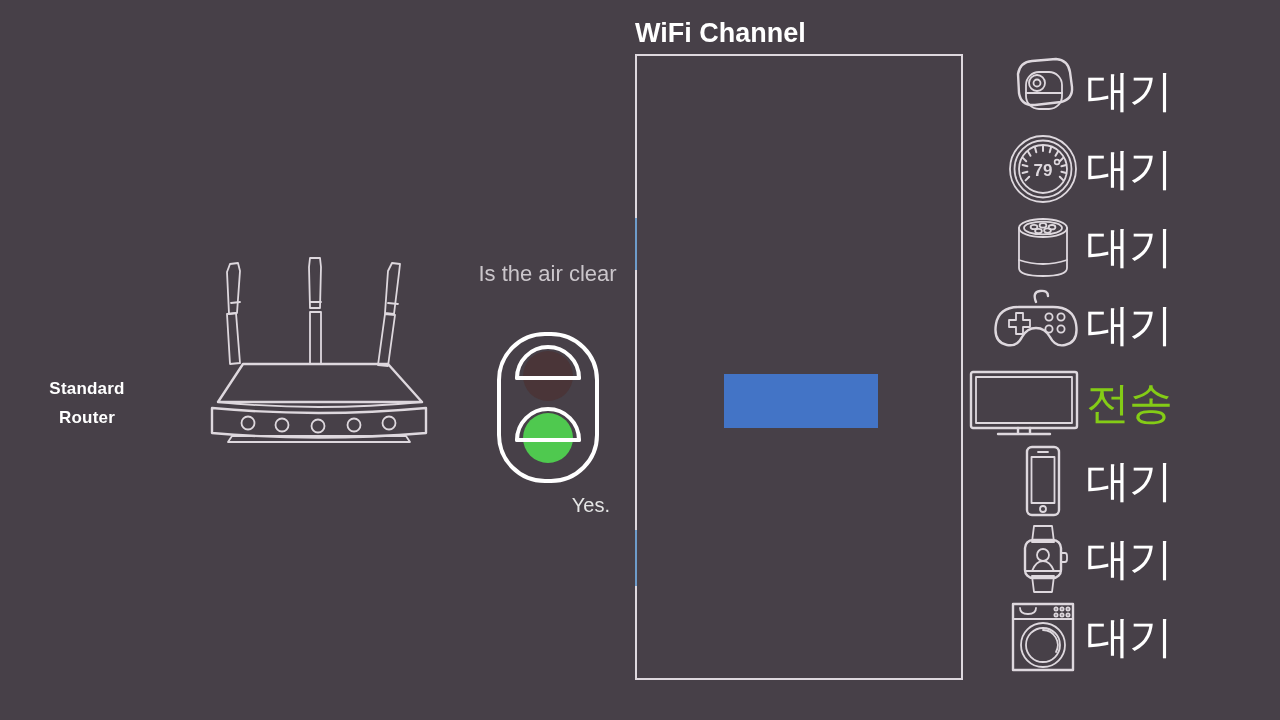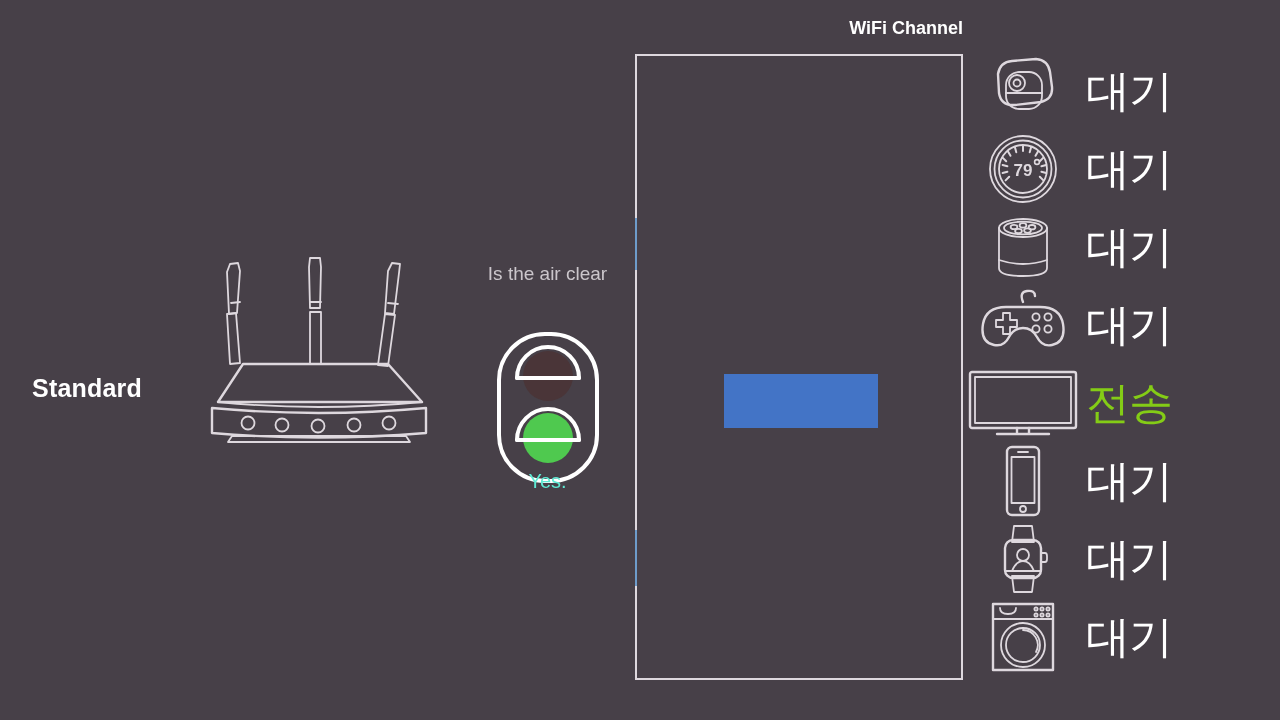--- a/index.html
+++ b/index.html
@@ -8,43 +8,43 @@
     background:#474048;
     font-family:"Liberation Sans","DejaVu Sans",sans-serif;
     overflow:hidden;position:relative;
   }
   .stage{position:absolute;left:0;top:0;width:1280px;height:720px;}
 
   
   #router-label{
     position:absolute;left:12px;top:374px;width:150px;
     text-align:center;color:#ffffff;font-weight:bold;
-    font-size:25px;line-height:29px;letter-spacing:.2px;
+    font-size:17px;line-height:29px;letter-spacing:.2px;
   }
 
   
   #router-illustration{position:absolute;left:170px;top:250px;width:300px;height:190px;}
 
   
   #transmit-question{
     position:absolute;left:460px;top:263px;width:175px;
-    text-align:center;color:#cbc6cb;font-size:19px;line-height:22px;
+    text-align:center;color:#cbc6cb;font-size:22px;line-height:22px;
   }
 
   
   #traffic-light{position:absolute;left:493px;top:330px;width:110px;height:155px;}
   #traffic-answer{
-    position:absolute;left:485px;top:470px;width:125px;
-    text-align:center;color:#5eead4;font-size:20px;
+    position:absolute;left:485px;top:494px;width:125px;
+    text-align:right;color:#e5e5e5;font-size:20px;
   }
 
   
   #channel-title{
     position:absolute;left:635px;top:18px;width:328px;
-    text-align:right;color:#ffffff;font-weight:bold;font-size:18px;
+    text-align:left;color:#ffffff;font-weight:bold;font-size:27px;
   }
   #wifi-channel{
     position:absolute;left:635px;top:54px;width:328px;height:626px;
     border:2px solid #ded8de;box-sizing:border-box;
   }
   .channel-tick{
     position:absolute;left:-2px;width:2px;background:#5b92c8;opacity:.85;
   }
   #channel-tick-upper{top:162px;height:52px;}
   #channel-tick-lower{top:474px;height:56px;}
@@ -52,21 +52,21 @@
     position:absolute;left:87px;top:318px;width:154px;height:54px;
     background:#4374c6;
   }
 
   
   #device-list{position:absolute;left:965px;top:52px;width:315px;}
   .device-row{
     position:relative;height:78px;display:flex;align-items:center;
   }
   .device-icon{
-    width:115px;height:78px;display:flex;align-items:center;justify-content:center;
+    width:115px;height:78px;display:flex;align-items:center;justify-content:flex-end;
     flex:0 0 115px;
   }
   .device-status{
     font-size:44px;line-height:44px;color:#ffffff;
     font-family:"DejaVu Sans","Liberation Sans",sans-serif;
     padding-left:6px;white-space:nowrap;letter-spacing:-1px;
   }
   .device-status.transmitting{color:#84cc16;}
 
   svg{display:block;overflow:visible;}
@@ -75,20 +75,21 @@
   .ln-thick{fill:none;stroke:#ffffff;stroke-width:4;stroke-linecap:round;stroke-linejoin:round;}
   .fill-dim{fill:#ded8de;}
 </style>
 </head>
 <body>
 
 <div class="stage">
 
   <div id="router-label">
     <div>Standard</div>
+    <div>Router</div>
   </div>
 
   <div id="router-illustration">
     <svg width="300" height="190" viewBox="0 0 300 190">
 
       <path class="ln-thin" d="M60 14 l8 -1 2 8 -3 42 -8 1 -2 -42 z"></path>
       <path class="ln-thin" d="M57 64 l9 -1 4 50 -10 1 z"></path>
       <path class="ln-thin" d="M61 53 l9 -1"></path>
 
       <path class="ln-thin" d="M140 8 l10 0 1 9 -1 41 -10 0 -1 -41 z"></path>

